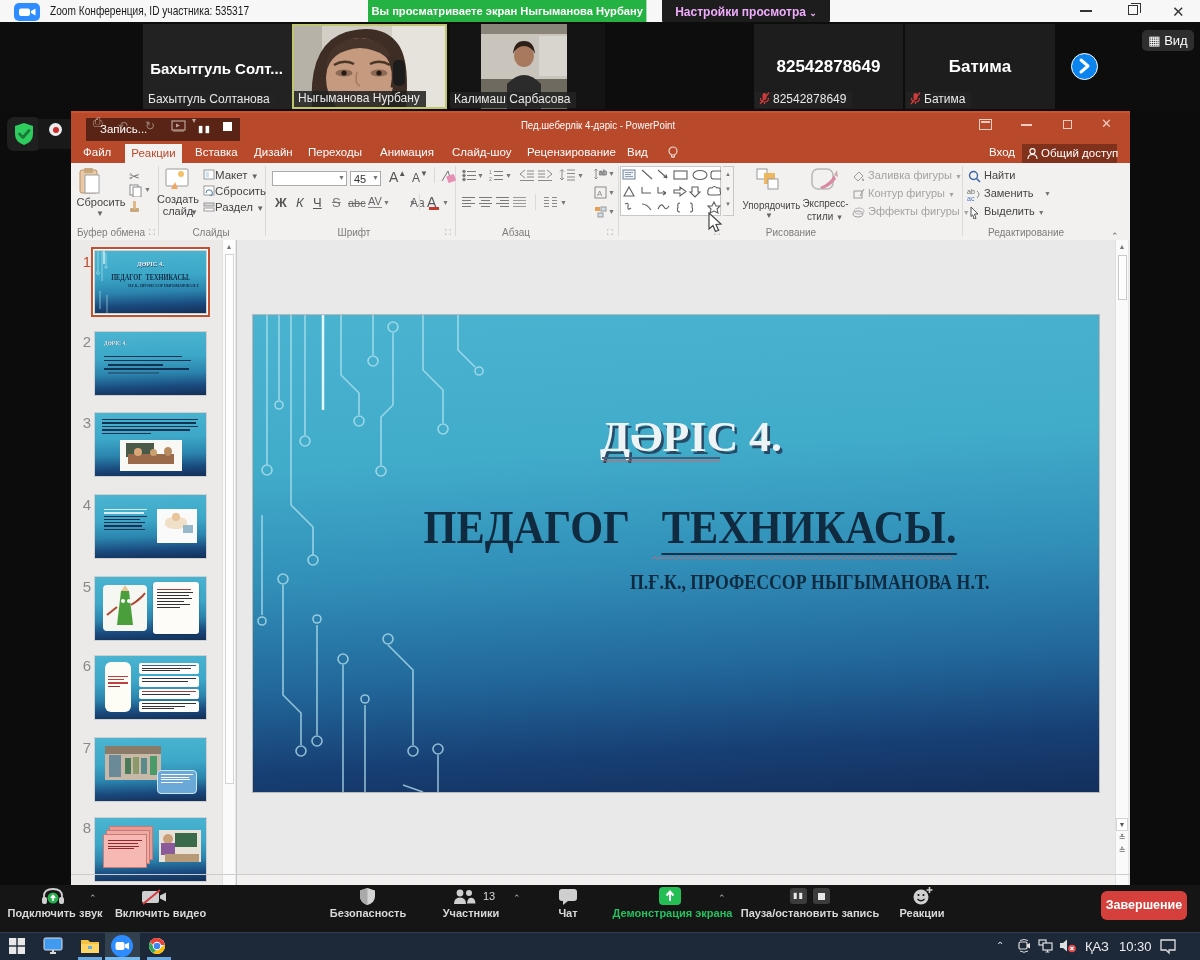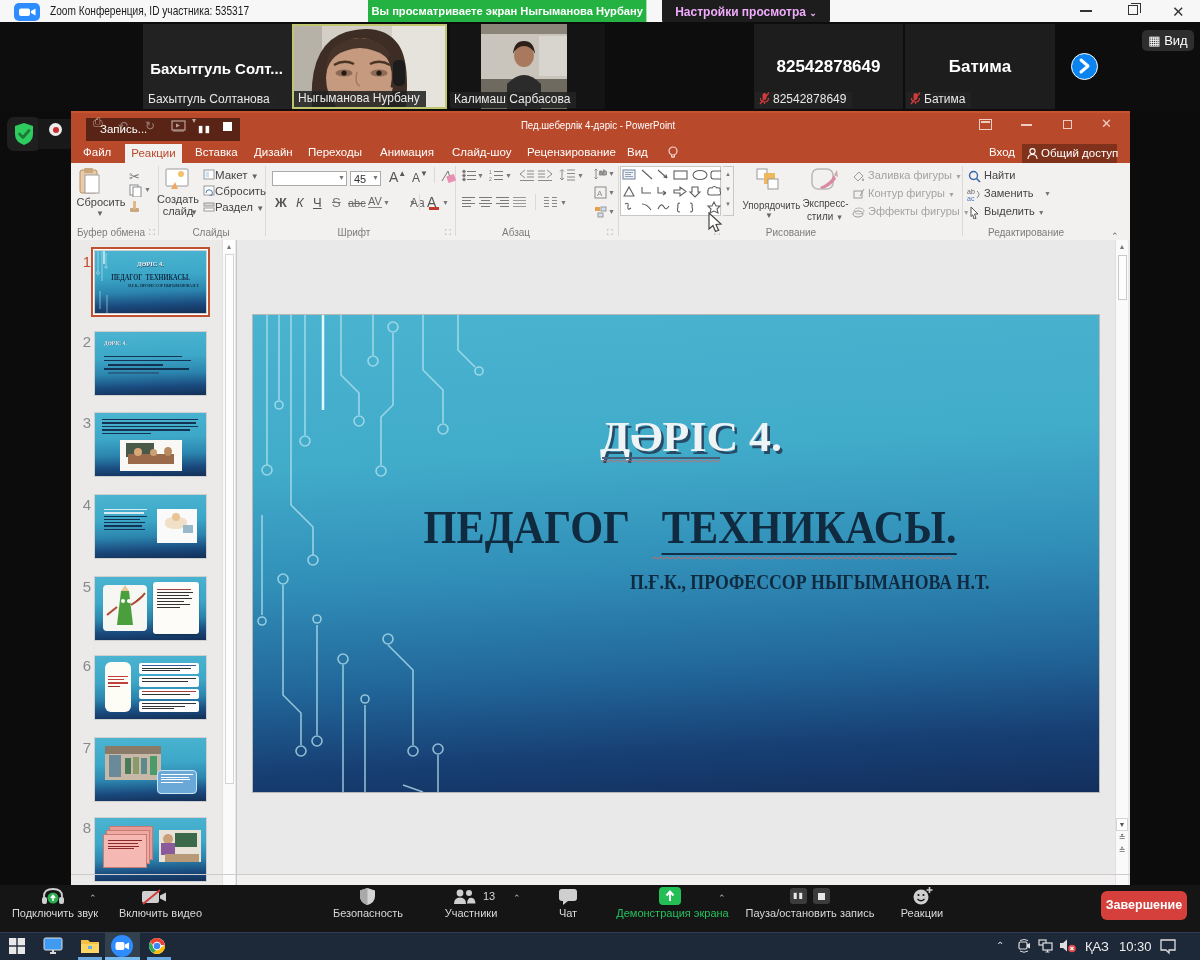--- a/index.html
+++ b/index.html
@@ -3,21 +3,21 @@
 <meta charset="utf-8">
 <style>
   * { margin:0; padding:0; box-sizing:border-box; }
   html,body { width:1200px; height:960px; overflow:hidden; background:#0c0c0c;
     font-family:"Liberation Sans", sans-serif; }
   .abs { position:absolute; }
   #stage { position:relative; width:1200px; height:960px; }
   .lbl { position:absolute; background:rgba(35,35,35,.88); color:#e9e9e9;
     font-size:12px; line-height:15px; padding:0 6px 1px 4px; white-space:nowrap; }
   .thumb { background:linear-gradient(178deg,#4ab4d1 0%,#3da7c8 40%,#2b85ae 65%,#1a4a7e 85%,#133057 100%); box-shadow:0 0 0 1px #cfcfcf; overflow:hidden; }
-  .ztxt { position:absolute; top:907px; color:#d9d9d9; font-size:11px; text-align:center; white-space:nowrap; }
+  .ztxt { position:absolute; top:907px; color:#d9d9d9; font-size:11px; text-align:center; white-space:nowrap;font-weight:bold; }
   .zchev { position:absolute; top:893px; color:#b5b5b5; font-size:9px; }
 </style>
 </head>
 <body>
 <div id="stage">
 
   <div class="abs" style="left:0;top:0;width:1200px;height:22px;background:#f7f7f7;"></div>
   <div class="abs" style="left:14px;top:3px;width:26px;height:18px;background:#2d8cff;border-radius:5px;">
     <svg width="26" height="18" viewBox="0 0 26 18">
         <rect x="5" y="5.5" width="11" height="7.5" rx="2" fill="#fff"></rect>

